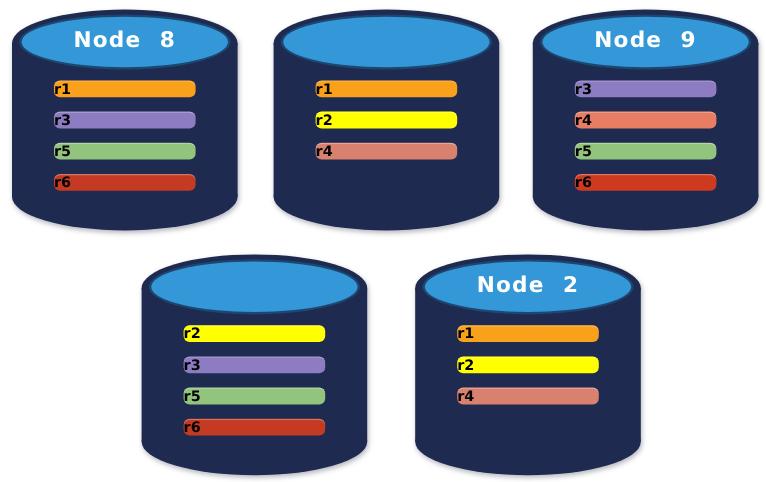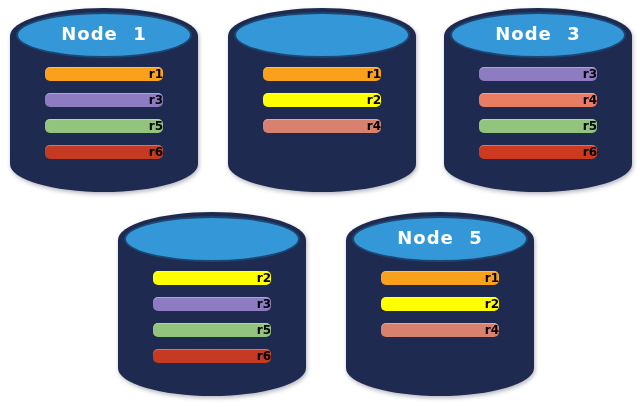--- a/index.html
+++ b/index.html
@@ -37,37 +37,37 @@
     color:var(--title-text);
     font-size:18px;font-weight:bold;
     letter-spacing:1px;word-spacing:0.45em;
   }
   .bars{
     position:absolute;top:59px;left:35px;right:35px;
     display:flex;flex-direction:column;gap:12px;z-index:3;
   }
   .bar{
     height:14px;border-radius:5px;
-    text-align:right;
+    text-align:left;
     color:var(--bar-text);
     font-size:12px;font-weight:bold;line-height:14px;
     box-shadow:inset 0 1px 0 rgba(255,255,255,.3);
   }
 </style>
 </head>
 <body>
 
 <div class="canvas">
 
   <div class="node-cylinder pos-1">
     <div class="cyl-body"></div>
     <div class="cyl-bottom"></div>
     <div class="cyl-rim"></div>
     <div class="cyl-face"></div>
-    <div class="node-title">Node 1</div>
+    <div class="node-title">Node 8</div>
     <div class="bars">
       <div class="bar" style="background: rgb(249, 161, 27);">r1</div>
       <div class="bar" style="background: rgb(142, 124, 195);">r3</div>
       <div class="bar" style="background: rgb(147, 196, 125);">r5</div>
       <div class="bar" style="background: rgb(196, 58, 34);">r6</div>
     </div>
   </div>
 
   <div class="node-cylinder pos-2">
     <div class="cyl-body"></div>
@@ -79,21 +79,21 @@
       <div class="bar" style="background: rgb(255, 255, 0);">r2</div>
       <div class="bar" style="background: rgb(217, 129, 111);">r4</div>
     </div>
   </div>
 
   <div class="node-cylinder pos-3">
     <div class="cyl-body"></div>
     <div class="cyl-bottom"></div>
     <div class="cyl-rim"></div>
     <div class="cyl-face"></div>
-    <div class="node-title">Node 3</div>
+    <div class="node-title">Node 9</div>
     <div class="bars">
       <div class="bar" style="background: rgb(142, 124, 195);">r3</div>
       <div class="bar" style="background: rgb(231, 126, 100);">r4</div>
       <div class="bar" style="background: rgb(147, 196, 125);">r5</div>
       <div class="bar" style="background: rgb(206, 58, 32);">r6</div>
     </div>
   </div>
 
   <div class="node-cylinder pos-4">
     <div class="cyl-body"></div>
@@ -106,21 +106,21 @@
       <div class="bar" style="background: rgb(147, 196, 125);">r5</div>
       <div class="bar" style="background: rgb(196, 58, 34);">r6</div>
     </div>
   </div>
 
   <div class="node-cylinder pos-5">
     <div class="cyl-body"></div>
     <div class="cyl-bottom"></div>
     <div class="cyl-rim"></div>
     <div class="cyl-face"></div>
-    <div class="node-title">Node 5</div>
+    <div class="node-title">Node 2</div>
     <div class="bars">
       <div class="bar" style="background: rgb(249, 161, 27);">r1</div>
       <div class="bar" style="background: rgb(255, 255, 0);">r2</div>
       <div class="bar" style="background: rgb(217, 129, 111);">r4</div>
     </div>
   </div>
 
 </div>
 
 </body></html>

